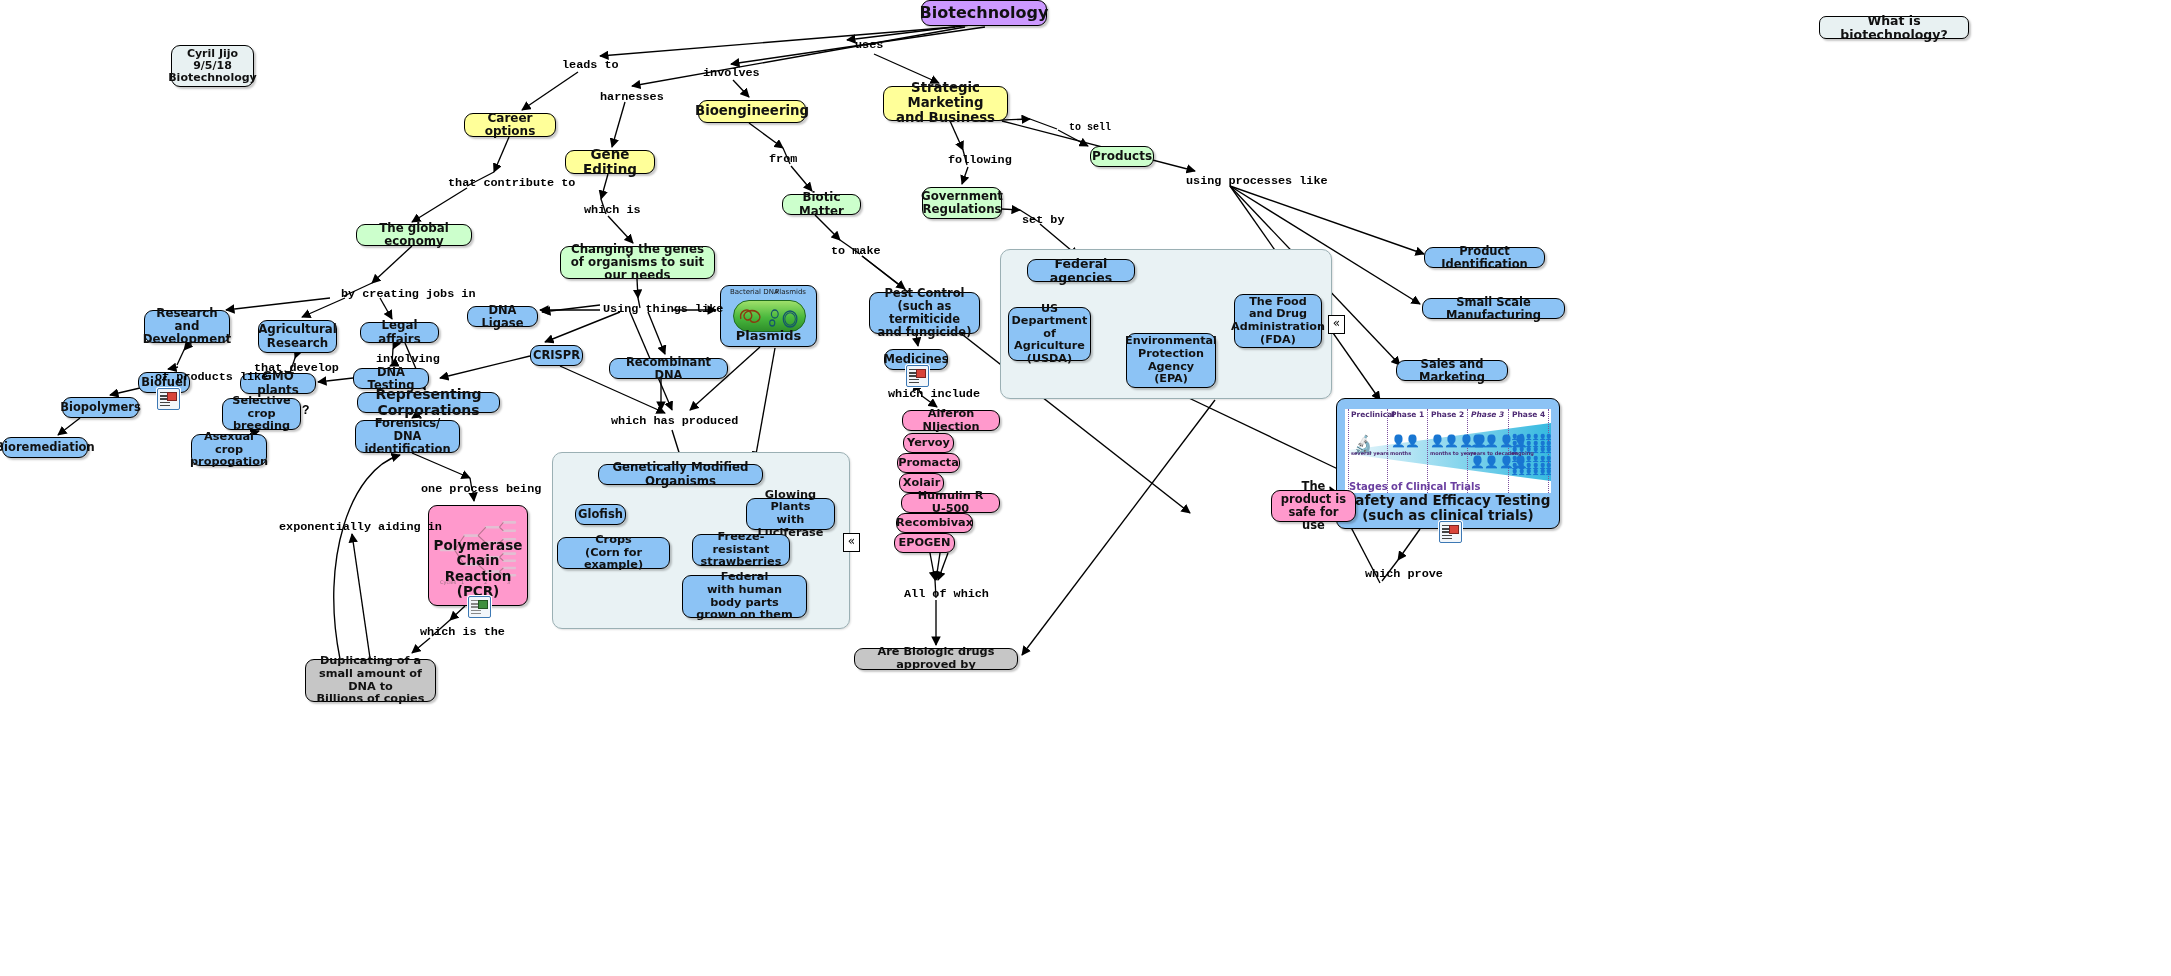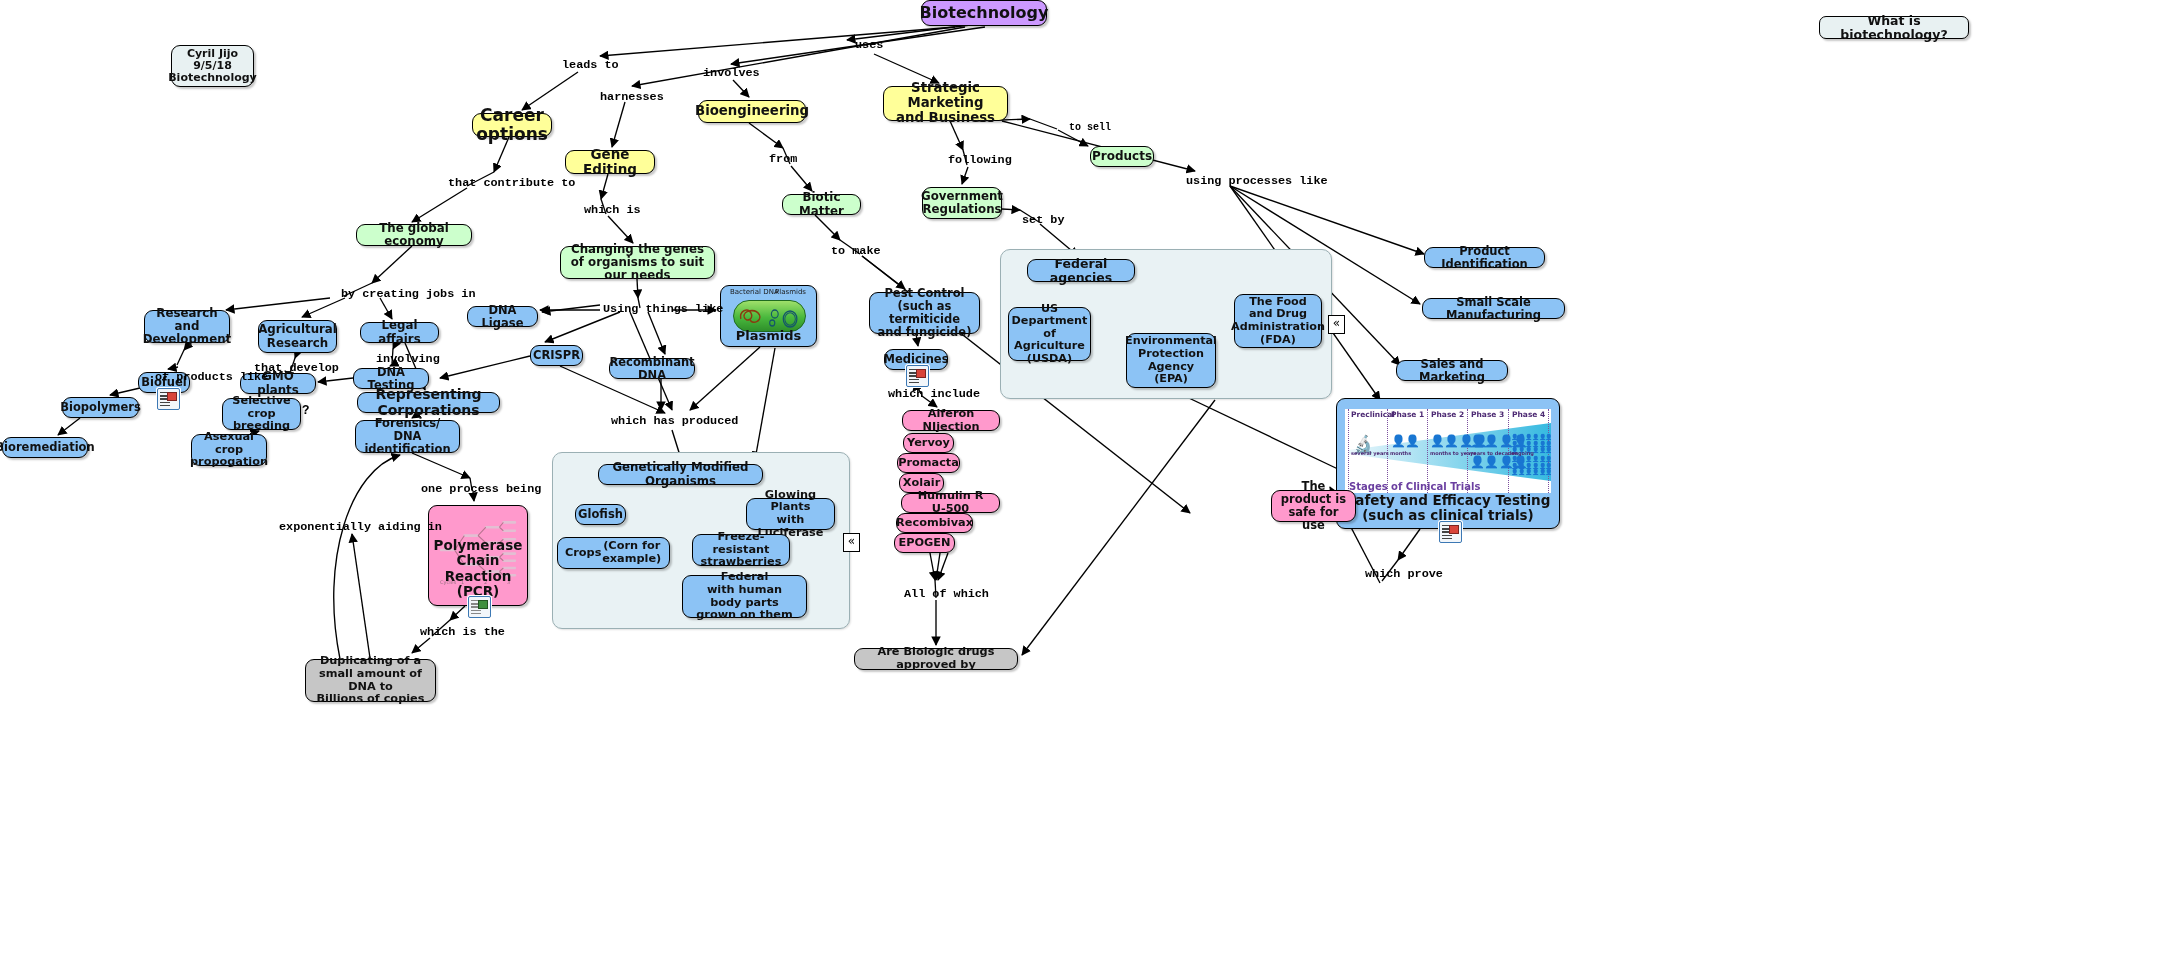--- a/index.html
+++ b/index.html
@@ -280,21 +280,21 @@
   <div class="node n-purple" style="left:921px;top:0px;width:126px;height:26px;font-size:16px;">Biotechnology</div>
 
   <div class="node n-paleblue" style="left:1819px;top:16px;width:150px;height:23px;font-size:12.5px;border-radius:7px;">What is biotechnology?</div>
 
   <div class="node n-paleblue" style="left:171px;top:45px;width:83px;height:42px;font-size:11px;flex-direction:column;">
     <span>Cyril Jijo</span>
     <span>9/5/18</span>
     <span>Biotechnology</span>
   </div>
 
-  <div class="node n-yellow" style="left:464px;top:113px;width:80px;height:24px;font-size:17px;margin-left:8px;">Career options</div>
+  <div class="node n-yellow" style="left:464px;top:113px;width:92px;height:24px;font-size:12px;">Career options</div>
 
   <div class="node n-yellow" style="left:565px;top:150px;width:90px;height:24px;font-size:13.5px;">Gene Editing</div>
 
   <div class="node n-yellow" style="left:698px;top:100px;width:108px;height:23px;font-size:13.3px;">Bioengineering</div>
 
   <div class="node n-yellow" style="left:883px;top:86px;width:125px;height:35px;font-size:13.3px;flex-direction:column;">
     <span>Strategic Marketing</span>
     <span>and Business</span>
   </div>
 
@@ -375,21 +375,21 @@
     <span>Environmental</span>
     <span>Protection</span>
     <span>Agency</span>
     <span>(EPA)</span>
   </div>
 
   <div class="node n-blue" style="left:884px;top:349px;width:64px;height:21px;font-size:11.5px;">Medicines</div>
 
   <div class="node n-blue" style="left:530px;top:345px;width:53px;height:21px;font-size:11.5px;">CRISPR</div>
 
-  <div class="node n-blue" style="left:609px;top:358px;width:86px;height:21px;font-size:11.5px;">Recombinant DNA</div>
+  <div class="node n-blue" style="left:609px;top:358px;width:119px;height:21px;font-size:11.5px;">Recombinant DNA</div>
 
   <div class="node n-blue" style="left:1396px;top:360px;width:112px;height:21px;font-size:11.5px;">Sales and Marketing</div>
 
   <div class="node n-blue" style="left:138px;top:372px;width:52px;height:21px;font-size:11.5px;">Biofuel</div>
 
   <div class="node n-blue" style="left:240px;top:373px;width:76px;height:21px;font-size:11.8px;">GMO plants</div>
 
   <div class="node n-blue" style="left:353px;top:368px;width:76px;height:21px;font-size:11.5px;">DNA Testing</div>
 
   <div class="node n-blue" style="left:357px;top:392px;width:143px;height:21px;font-size:14px;">Representing Corporations</div>
@@ -423,21 +423,21 @@
 
   <div class="node n-blue" style="left:598px;top:464px;width:165px;height:21px;font-size:11.8px;">Genetically Modified Organisms</div>
 
   <div class="node n-blue" style="left:575px;top:504px;width:51px;height:21px;font-size:11.5px;">Glofish</div>
 
   <div class="node n-blue" style="left:746px;top:498px;width:89px;height:32px;font-size:11.3px;flex-direction:column;">
     <span>Glowing Plants</span>
     <span>with Luciferase</span>
   </div>
 
-  <div class="node n-blue" style="left:557px;top:537px;width:113px;height:32px;font-size:11.3px;flex-direction:row;">
+  <div class="node n-blue" style="left:557px;top:537px;width:113px;height:32px;font-size:11.3px;flex-direction:column;">
     <span>Crops</span>
     <span>(Corn for example)</span>
   </div>
 
   <div class="node n-blue" style="left:692px;top:534px;width:98px;height:32px;font-size:11.3px;flex-direction:column;">
     <span>Freeze-resistant</span>
     <span>strawberries</span>
   </div>
 
   <div class="node n-blue" style="left:682px;top:575px;width:125px;height:43px;font-size:11.3px;flex-direction:column;">
@@ -498,21 +498,21 @@
       <div class="ct-col" style="left:3px;"></div>
       <div class="ct-col" style="left:42px;"></div>
       <div class="ct-col" style="left:82px;"></div>
       <div class="ct-col" style="left:122px;"></div>
       <div class="ct-col" style="left:163px;"></div>
       <div class="ct-col" style="left:203px;"></div>
 
       <span class="ct-ph" style="left:6px;">Preclinical</span>
       <span class="ct-ph" style="left:46px;">Phase 1</span>
       <span class="ct-ph" style="left:86px;">Phase 2</span>
-      <span class="ct-ph" style="left:126px;">Phase 3</span>
+      <span class="ct-ph" style="left:126px;font-style:italic;">Phase 3</span>
       <span class="ct-ph" style="left:167px;">Phase 4</span>
 
       <span class="micro" style="left:8px;top:26px;">🔬</span>
       <span class="ct-people" style="left:46px;top:26px;font-size:12px;">👤👤</span>
       <span class="ct-people" style="left:85px;top:26px;font-size:12px;">👤👤👤👤</span>
       <span class="ct-people" style="left:125px;top:26px;font-size:12px;">👤👤👤👤</span>
       <span class="ct-people" style="left:125px;top:47px;font-size:12px;">👤👤👤👤</span>
       <span class="ct-people" style="left:166px;top:25px;font-size:6px;">👤👤👤👤👤👤👤👤<br>👤👤👤👤👤👤👤👤<br>👤👤👤👤👤👤👤👤</span>
       <span class="ct-people" style="left:166px;top:47px;font-size:6px;">👤👤👤👤👤👤👤👤<br>👤👤👤👤👤👤👤👤<br>👤👤👤👤👤👤👤👤</span>
 

